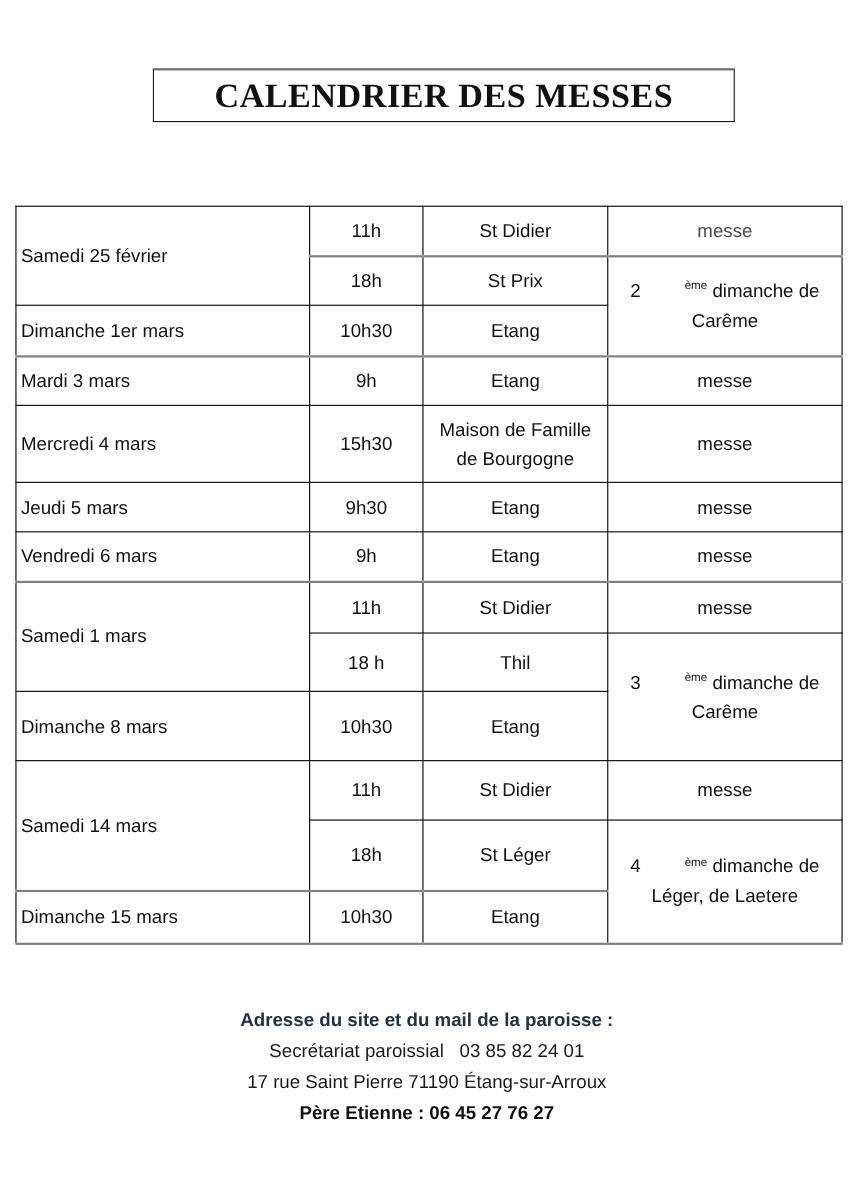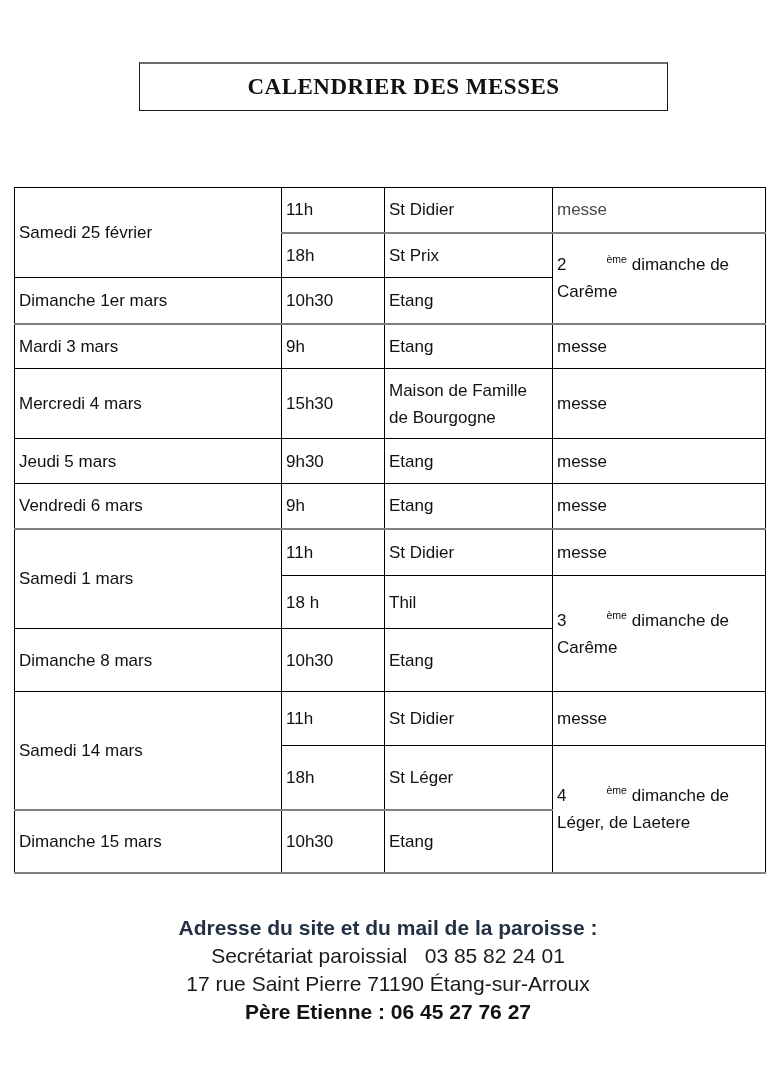--- a/index.html
+++ b/index.html
@@ -24,21 +24,21 @@
     height: 46px;
     border: 1px solid #1a1a1a;
     border-top: 2px solid #6e6e6e;
     display: flex;
     align-items: center;
     justify-content: center;
   }
   .title-box h1 {
     margin: 16px;
     font-family: "Liberation Serif", "DejaVu Serif", serif;
-    font-size: 23px;
+    font-size: 31px;
     font-weight: bold;
     letter-spacing: 0.5px;
     color: #111111;
   }
 
   
   table.schedule {
     position: absolute;
     left: 14px;
     top: 187px;
@@ -52,38 +52,39 @@
     vertical-align: middle;
     line-height: 27px;
     padding: 2px 4px;
     overflow: hidden;
   }
   td.c-date {
     text-align: left;
     padding-left: 13px;
   }
   td.c-time, td.c-place, td.c-note {
+    text-align: center;
   }
   .bb-g { border-bottom: 2px solid #808080 !important; }
   .txt-gray { color: #4a4a4a; }
   td sup {
     font-size: 0.62em;
     line-height: 0;
     vertical-align: super;
     margin-left: 40px;
   }
 
   
   .footer {
     position: absolute;
     left: 0;
     top: 914px;
     width: 776px;
     text-align: center;
-    font-size: 21px;
+    font-size: 17px;
     line-height: 28px;
   }
   .footer-heading {
     font-weight: bold;
     color: #223143;
   }
   .footer-email a {
     font-weight: bold;
     color: #4472c4;
     text-decoration: underline;
@@ -177,21 +178,21 @@
       <td class="c-date bb-g" rowspan="2">Samedi 14 mars</td>
       <td class="c-time">11h</td>
       <td class="c-place">St Didier</td>
       <td class="c-note">messe</td>
     </tr>
     <tr style="height:64px">
       <td class="c-time bb-g">18h</td>
       <td class="c-place bb-g">St Léger</td>
       <td class="c-note bb-g" rowspan="2"><span>4</span><sup>ème</sup><span> dimanche de Léger, de Laetere</span></td>
     </tr>
-    <tr style="height:63px">
+    <tr style="height:48px">
       <td class="c-date bb-g">Dimanche 15 mars</td>
       <td class="c-time bb-g">10h30</td>
       <td class="c-place bb-g">Etang</td>
     </tr>
   </tbody>
 </table>
 
 <div class="footer">
   <div class="footer-heading">Adresse du site et du mail de la paroisse :</div>
   <div class="footer-secretariat">Secrétariat paroissial   03 85 82 24 01</div>

